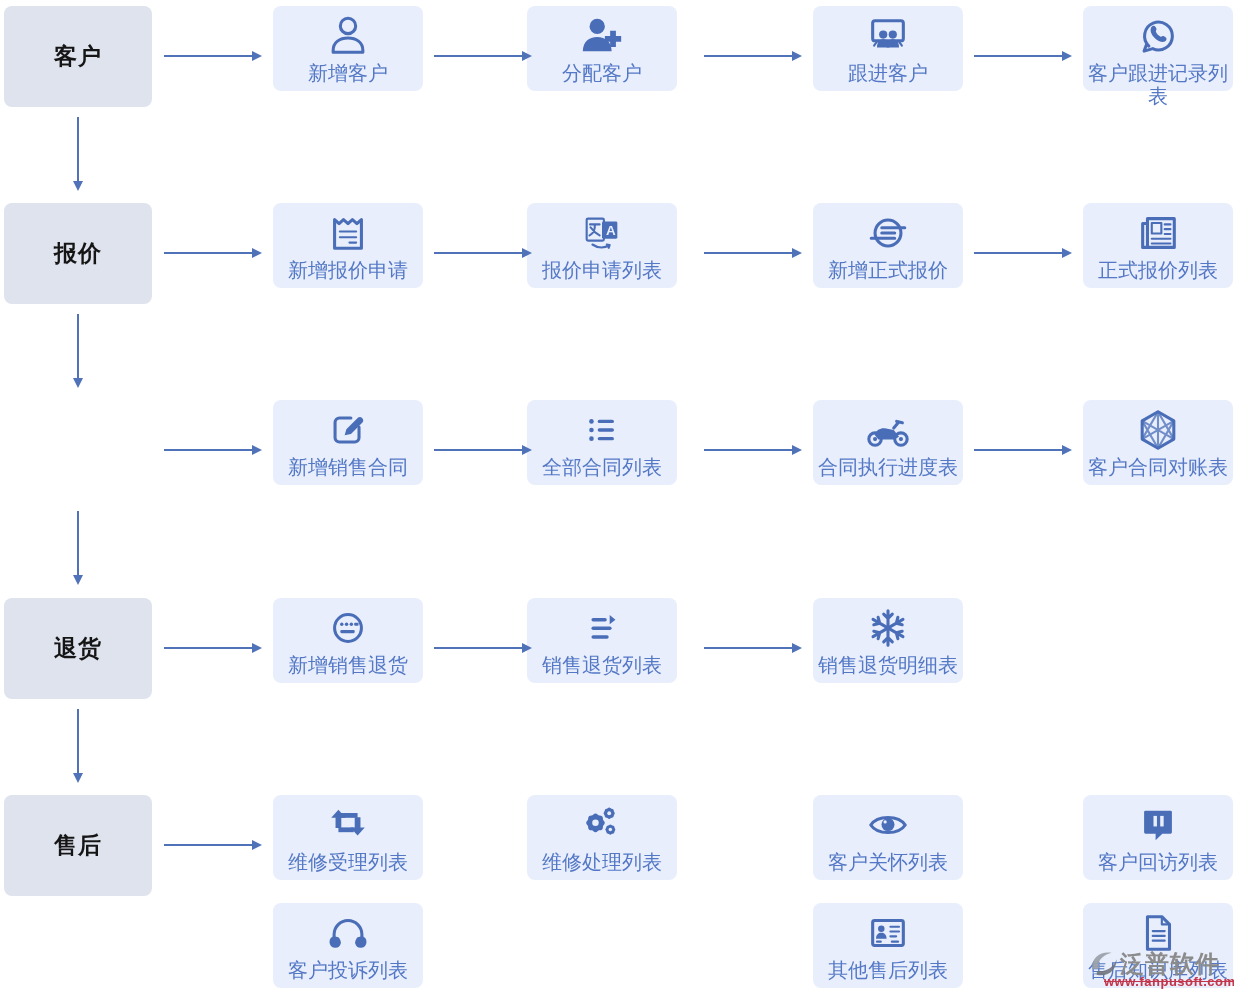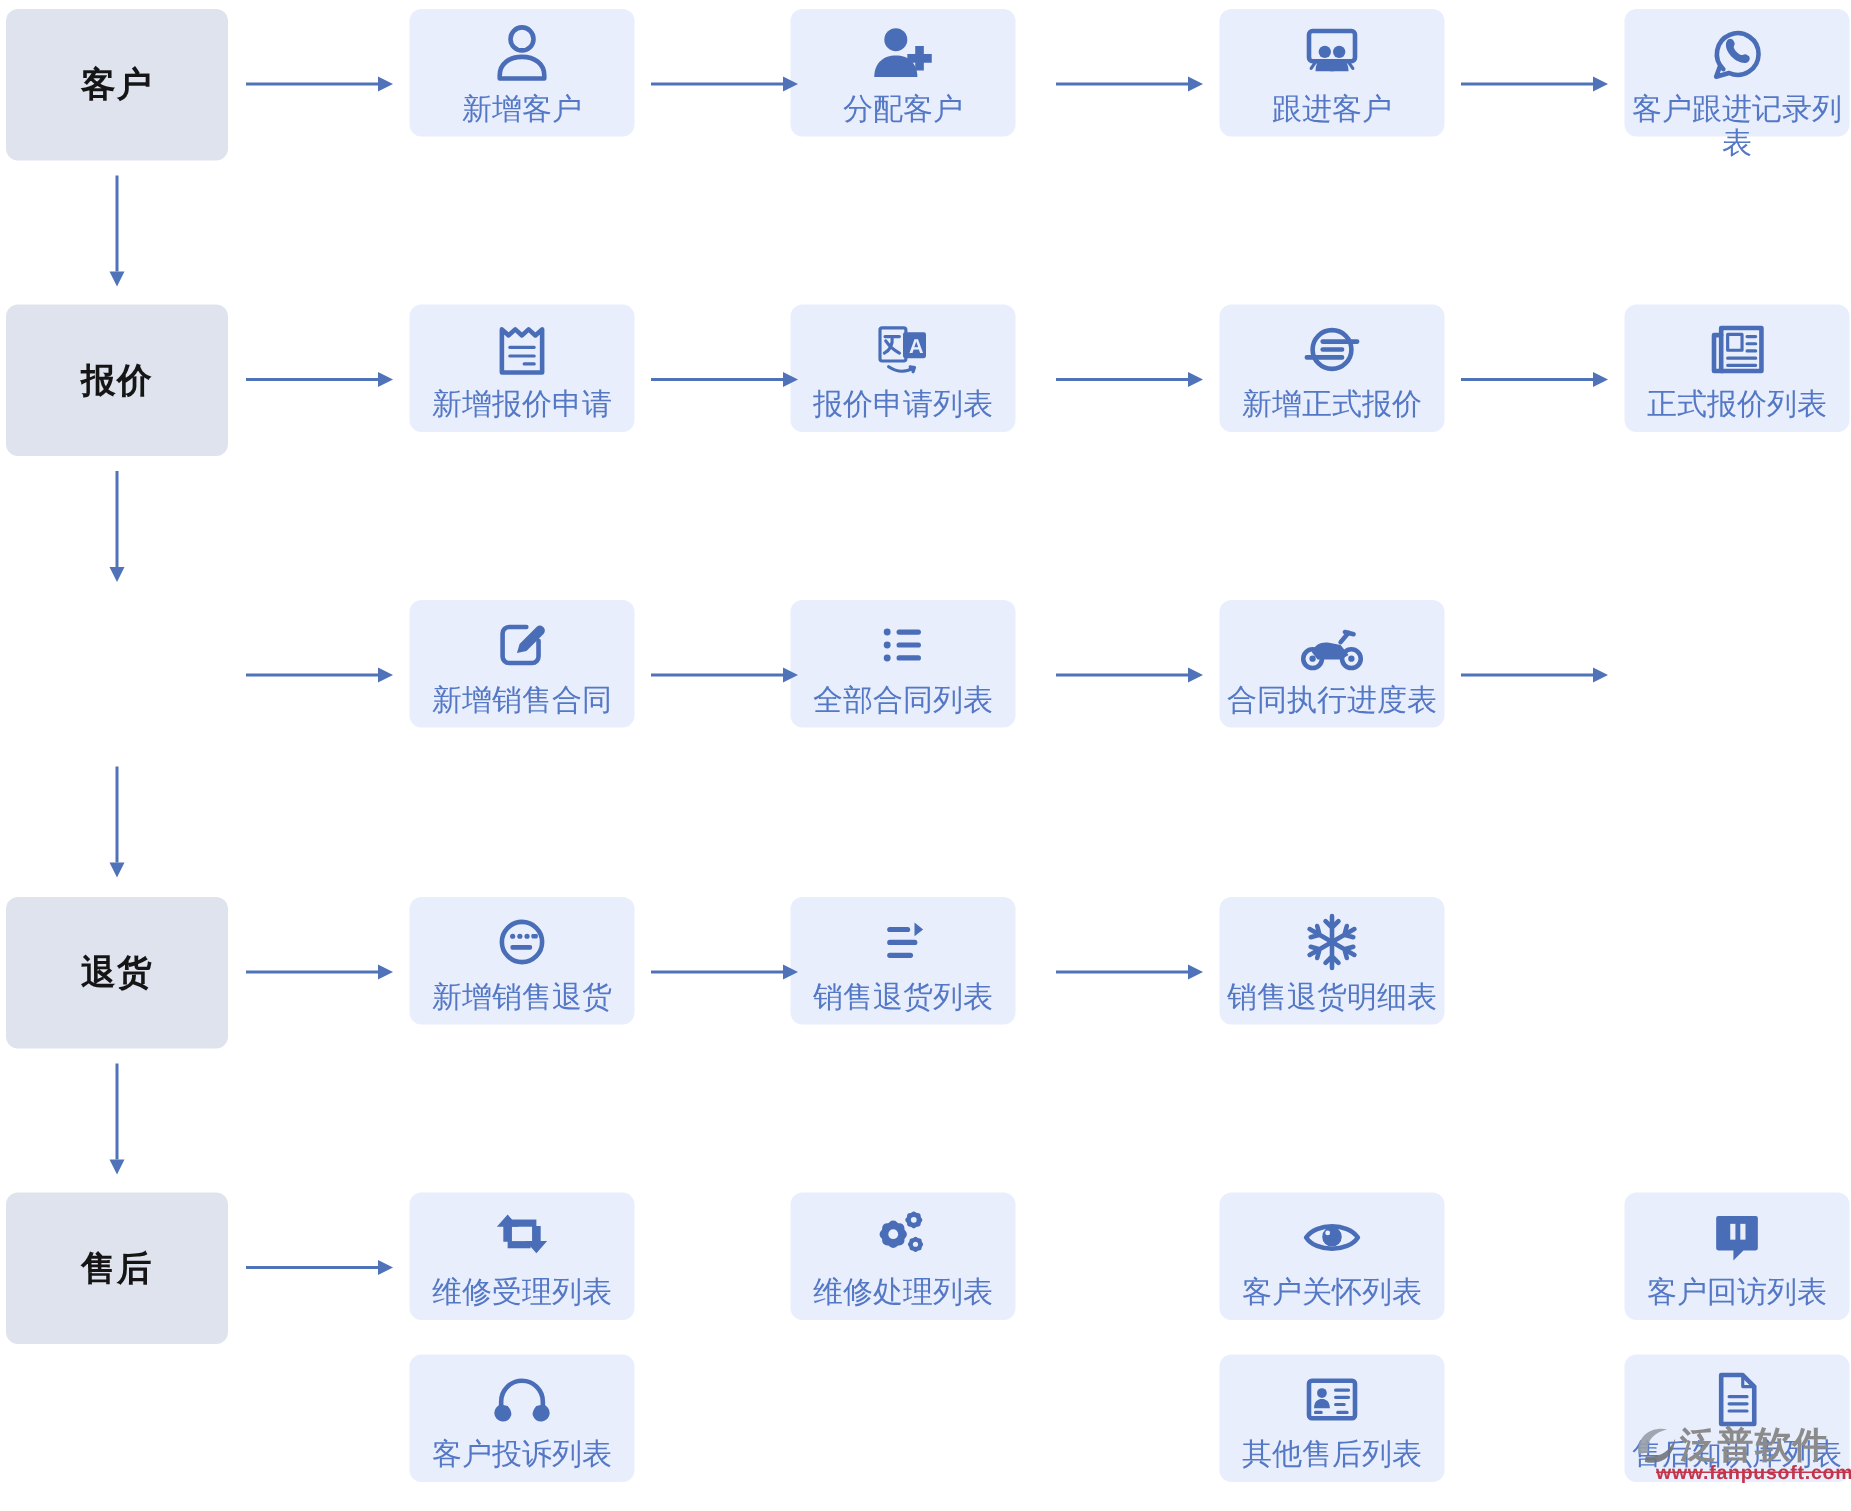--- a/index.html
+++ b/index.html
@@ -193,20 +193,31 @@
           <circle class="st" stroke-width="3" cx="10.5" cy="33.5" r="6.5"></circle>
           <circle class="st" stroke-width="3" cx="37.5" cy="33.5" r="6.5"></circle>
           <path class="fl" d="M10 29 c2-5.5 7-7.5 12-6.5 l8 1.5 5.5 7 -5 3 H14 z"></path>
           <path class="st" stroke-width="3" d="M30 22 l5.5-6.5 M33 15 l6 1.5"></path>
           <circle class="fl" cx="37.5" cy="33.5" r="2.2"></circle>
           <circle class="fl" cx="10.5" cy="33.5" r="2.2"></circle>
         </svg>
       </span>
     <span class="nlabel">合同执行进度表</span>
   </div>
+  <div class="node col4 r3">
+    <span class="ic">
+        <svg viewBox="0 0 48 48">
+          <g class="st2" stroke-width="1.1" opacity=".75">
+            <path d="M24 5 V43 M7.5 14.5 L40.5 33.5 M40.5 14.5 L7.5 33.5 M7.5 14.5 L24 43 L40.5 14.5 M7.5 33.5 L24 5 L40.5 33.5"></path>
+          </g>
+          <polygon class="st" stroke-width="3" points="24,5 40.5,14.5 40.5,33.5 24,43 7.5,33.5 7.5,14.5"></polygon>
+        </svg>
+      </span>
+    <span class="nlabel">客户合同对账表</span>
+  </div>
   <div class="harrow a0 y3"></div>
   <div class="harrow a1 y3"></div>
   <div class="harrow a2 y3"></div>
   <div class="harrow a3 y3"></div>
   <div class="varrow v3"></div>
 
   <div class="stage col0 r4">
     <span class="stage-label">退货</span>
   </div>
   <div class="node col1 r4">

